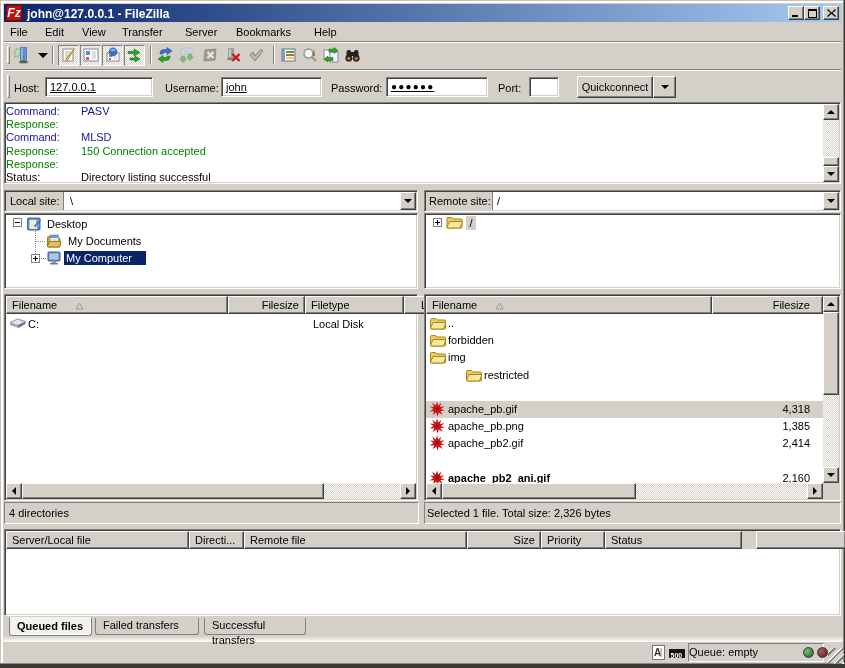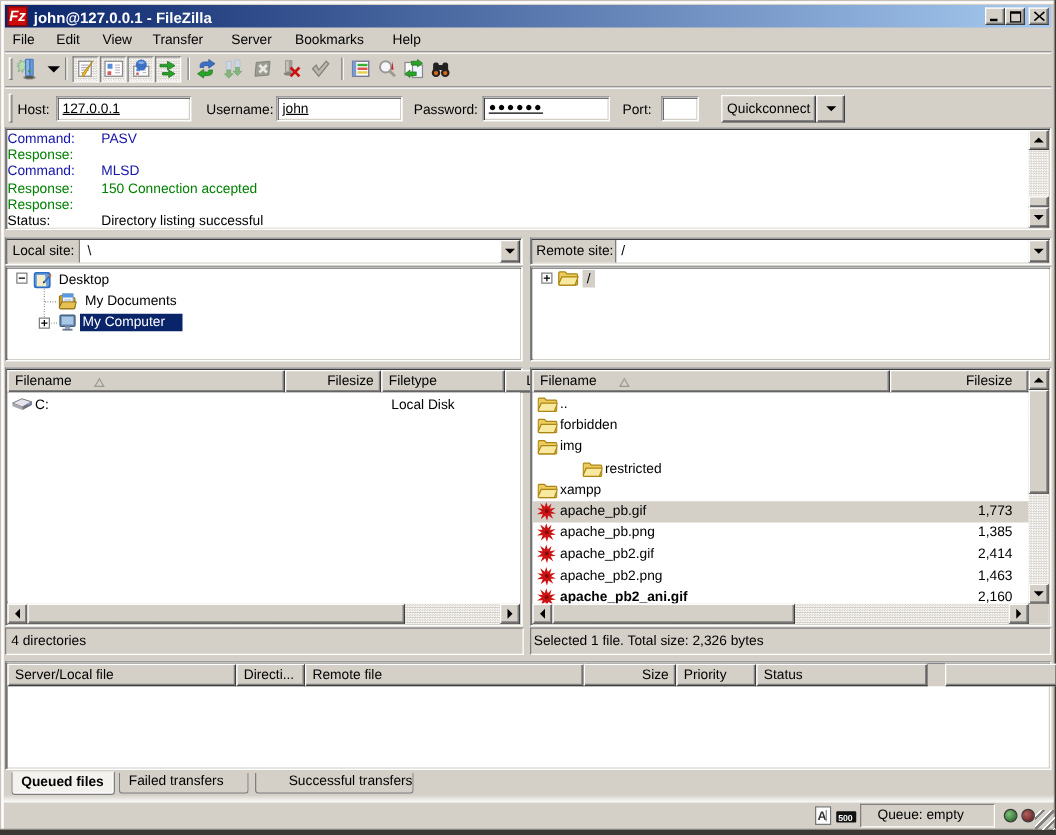--- a/index.html
+++ b/index.html
@@ -353,68 +353,49 @@
 </div>
 <div style="position:absolute;left:0;top:53px;width:397px;height:17px;margin-left:36px;">
 <div style="position:absolute;left:3px;top:0px;width:17px;height:17px;">
         <svg width="16" height="13" viewBox="0 0 16 13" style="position:absolute;left:1px;top:2px;">
           <path d="M0.5 2.5 Q0.5 1.5 1.5 1.5 L5.5 1.5 L7 3 L14.5 3 Q15.5 3 15.5 4 L15.5 11 Q15.5 12 14.5 12 L1.5 12 Q0.5 12 0.5 11 Z" fill="#eccc5e" stroke="#ad8511"></path>
           <path d="M0.5 11 L3 5.5 L16 5.5 L13.5 12 L1.5 12 Q0.5 12 0.5 11 Z" fill="#f7e9a0" stroke="#ad8511"></path>
         </svg>
       </div>
 <div style="position:absolute;left:22px;top:2px;">restricted</div>
 </div>
-<div style="position:absolute;left:0;top:70px;width:397px;height:17px;">
-<div style="position:absolute;left:3px;top:0px;width:17px;height:17px;">
-        <svg width="16" height="13" viewBox="0 0 16 13" style="position:absolute;left:1px;top:2px;">
-          <path d="M0.5 2.5 Q0.5 1.5 1.5 1.5 L5.5 1.5 L7 3 L14.5 3 Q15.5 3 15.5 4 L15.5 11 Q15.5 12 14.5 12 L1.5 12 Q0.5 12 0.5 11 Z" fill="#eccc5e" stroke="#ad8511"></path>
-          <path d="M0.5 11 L3 5.5 L16 5.5 L13.5 12 L1.5 12 Q0.5 12 0.5 11 Z" fill="#f7e9a0" stroke="#ad8511"></path>
-        </svg>
-      </div>
-<div style="position:absolute;left:22px;top:2px;">xampp</div>
-</div>
 <div style="position:absolute;left:0;top:87px;width:397px;height:17px;background:#d4d0c8;">
 <div style="position:absolute;left:3px;top:0px;width:17px;height:17px;">
         <svg width="16" height="16" viewBox="0 0 16 16" style="position:absolute;left:0px;top:0px;">
           <path d="M8 0.5 L9.3 4.6 L12.2 1.8 L11 6 L15.4 5.2 L11.9 8 L15.8 9.8 L11.5 10 L13.6 14 L9.7 11.4 L8.6 15.6 L7.2 11.5 L3.6 14.3 L5.2 10.2 L0.6 10.4 L4.4 8 L0.8 5.6 L5 6 L3.2 1.6 L6.8 4.4 Z" fill="#cc1414"></path>
           <circle cx="8.4" cy="7.8" r="1.6" fill="#8a0a0a"></circle>
         </svg>
       </div>
 <div style="position:absolute;left:22px;top:2px;">apache_pb.gif</div>
-<div style="position:absolute;right:13px;top:2px;">1,773</div>
+<div style="position:absolute;right:13px;top:2px;">4,318</div>
 </div>
 <div style="position:absolute;left:0;top:104px;width:397px;height:17px;">
 <div style="position:absolute;left:3px;top:0px;width:17px;height:17px;">
         <svg width="16" height="16" viewBox="0 0 16 16" style="position:absolute;left:0px;top:0px;">
           <path d="M8 0.5 L9.3 4.6 L12.2 1.8 L11 6 L15.4 5.2 L11.9 8 L15.8 9.8 L11.5 10 L13.6 14 L9.7 11.4 L8.6 15.6 L7.2 11.5 L3.6 14.3 L5.2 10.2 L0.6 10.4 L4.4 8 L0.8 5.6 L5 6 L3.2 1.6 L6.8 4.4 Z" fill="#cc1414"></path>
           <circle cx="8.4" cy="7.8" r="1.6" fill="#8a0a0a"></circle>
         </svg>
       </div>
 <div style="position:absolute;left:22px;top:2px;">apache_pb.png</div>
 <div style="position:absolute;right:13px;top:2px;">1,385</div>
 </div>
 <div style="position:absolute;left:0;top:121px;width:397px;height:17px;">
 <div style="position:absolute;left:3px;top:0px;width:17px;height:17px;">
         <svg width="16" height="16" viewBox="0 0 16 16" style="position:absolute;left:0px;top:0px;">
           <path d="M8 0.5 L9.3 4.6 L12.2 1.8 L11 6 L15.4 5.2 L11.9 8 L15.8 9.8 L11.5 10 L13.6 14 L9.7 11.4 L8.6 15.6 L7.2 11.5 L3.6 14.3 L5.2 10.2 L0.6 10.4 L4.4 8 L0.8 5.6 L5 6 L3.2 1.6 L6.8 4.4 Z" fill="#cc1414"></path>
           <circle cx="8.4" cy="7.8" r="1.6" fill="#8a0a0a"></circle>
         </svg>
       </div>
 <div style="position:absolute;left:22px;top:2px;">apache_pb2.gif</div>
 <div style="position:absolute;right:13px;top:2px;">2,414</div>
-</div>
-<div style="position:absolute;left:0;top:139px;width:397px;height:17px;">
-<div style="position:absolute;left:3px;top:0px;width:17px;height:17px;">
-        <svg width="16" height="16" viewBox="0 0 16 16" style="position:absolute;left:0px;top:0px;">
-          <path d="M8 0.5 L9.3 4.6 L12.2 1.8 L11 6 L15.4 5.2 L11.9 8 L15.8 9.8 L11.5 10 L13.6 14 L9.7 11.4 L8.6 15.6 L7.2 11.5 L3.6 14.3 L5.2 10.2 L0.6 10.4 L4.4 8 L0.8 5.6 L5 6 L3.2 1.6 L6.8 4.4 Z" fill="#cc1414"></path>
-          <circle cx="8.4" cy="7.8" r="1.6" fill="#8a0a0a"></circle>
-        </svg>
-      </div>
-<div style="position:absolute;left:22px;top:2px;">apache_pb2.png</div>
-<div style="position:absolute;right:13px;top:2px;">1,463</div>
 </div>
 <div style="position:absolute;left:0;top:156px;width:397px;height:17px;">
 <div style="position:absolute;left:3px;top:0px;width:17px;height:17px;">
         <svg width="16" height="16" viewBox="0 0 16 16" style="position:absolute;left:0px;top:0px;">
           <path d="M8 0.5 L9.3 4.6 L12.2 1.8 L11 6 L15.4 5.2 L11.9 8 L15.8 9.8 L11.5 10 L13.6 14 L9.7 11.4 L8.6 15.6 L7.2 11.5 L3.6 14.3 L5.2 10.2 L0.6 10.4 L4.4 8 L0.8 5.6 L5 6 L3.2 1.6 L6.8 4.4 Z" fill="#cc1414"></path>
           <circle cx="8.4" cy="7.8" r="1.6" fill="#8a0a0a"></circle>
         </svg>
       </div>
 <div style="position:absolute;left:22px;top:2px;font-weight:bold;">apache_pb2_ani.gif</div>
 <div style="position:absolute;right:13px;top:2px;">2,160</div>
@@ -449,27 +430,27 @@
   <div class="hseg" style="left:183px;width:55px;">Directi...</div>
   <div class="hseg" style="left:238px;width:223px;">Remote file</div>
   <div class="hseg" style="left:461px;width:74px;text-align:right;padding-right:5px;">Size</div>
   <div class="hseg" style="left:535px;width:64px;">Priority</div>
   <div class="hseg" style="left:599px;width:137px;">Status</div>
   <div class="hseg" style="left:750px;width:90px;"></div>
 </div>
 
 <div class="abs" style="left:9px;top:617px;width:83px;height:19px;background:#f4f2ee;border:1px solid #808080;border-top:1px solid #f4f2ee;border-radius:0 0 3px 3px;box-shadow:inset -1px -1px 0 #fff;font-weight:bold;line-height:17px;padding-left:7px;z-index:3;">Queued files</div>
 <div class="abs" style="left:95px;top:618px;width:104px;height:17px;background:#d4d0c8;border:1px solid #808080;border-top:none;border-radius:0 0 3px 3px;line-height:15px;padding-left:7px;z-index:3;">Failed transfers</div>
-<div class="abs" style="left:204px;top:618px;width:127px;height:17px;background:#d4d0c8;border:1px solid #808080;border-top:none;border-radius:0 0 3px 3px;line-height:15px;padding-left:7px;z-index:3;text-align:right;">Successful transfers</div>
+<div class="abs" style="left:204px;top:618px;width:102px;height:17px;background:#d4d0c8;border:1px solid #808080;border-top:none;border-radius:0 0 3px 3px;line-height:15px;padding-left:7px;z-index:3;">Successful transfers</div>
 
 <div class="abs" style="left:3px;top:636px;width:840px;height:6px;background:linear-gradient(#d4d0c8,#fdfdfc);"></div>
 
 <div class="abs" style="left:652px;top:645px;width:13px;height:15px;background:#fff;border:1px solid #777;"><svg width="11" height="13" viewBox="0 0 11 13">
       <text x="1" y="10" font-size="10" font-weight="bold" fill="#333" font-family="Liberation Sans">A</text>
       <path d="M8 2 V11" stroke="#888" stroke-width="1"></path>
     </svg></div>
 <div class="abs" style="left:669px;top:649px;width:16px;height:9px;background:#111;border-radius:1px;"><svg width="16" height="9" viewBox="0 0 16 9">
       <text x="1.5" y="7.5" font-size="7" font-weight="bold" fill="#fff" font-family="Liberation Sans">500</text>
     </svg></div>
-<div class="abs sunk1" style="left:688px;top:643px;width:108px;height:19px;line-height:17px;padding-left:13px;background:#d4d0c8;">Queue: empty</div>
+<div class="abs sunk1" style="left:688px;top:643px;width:136px;height:19px;line-height:17px;padding-left:0;background:#d4d0c8;">Queue: empty</div>
 <div class="abs" style="left:803px;top:647px;width:11px;height:11px;border-radius:50%;background:radial-gradient(circle at 35% 35%, #7cc07c, #1d5c1d);border:1px solid #3a3a3a;"></div>
 <div class="abs" style="left:817px;top:647px;width:11px;height:11px;border-radius:50%;background:radial-gradient(circle at 35% 35%, #b06060, #5c1414);border:1px solid #3a3a3a;"></div>
 <div class="abs" style="left:828px;top:648px;width:16px;height:16px;background:repeating-linear-gradient(135deg, transparent 0 3px, #fff 3px 4px, #808080 4px 6px);"></div>
 
 </body></html>

